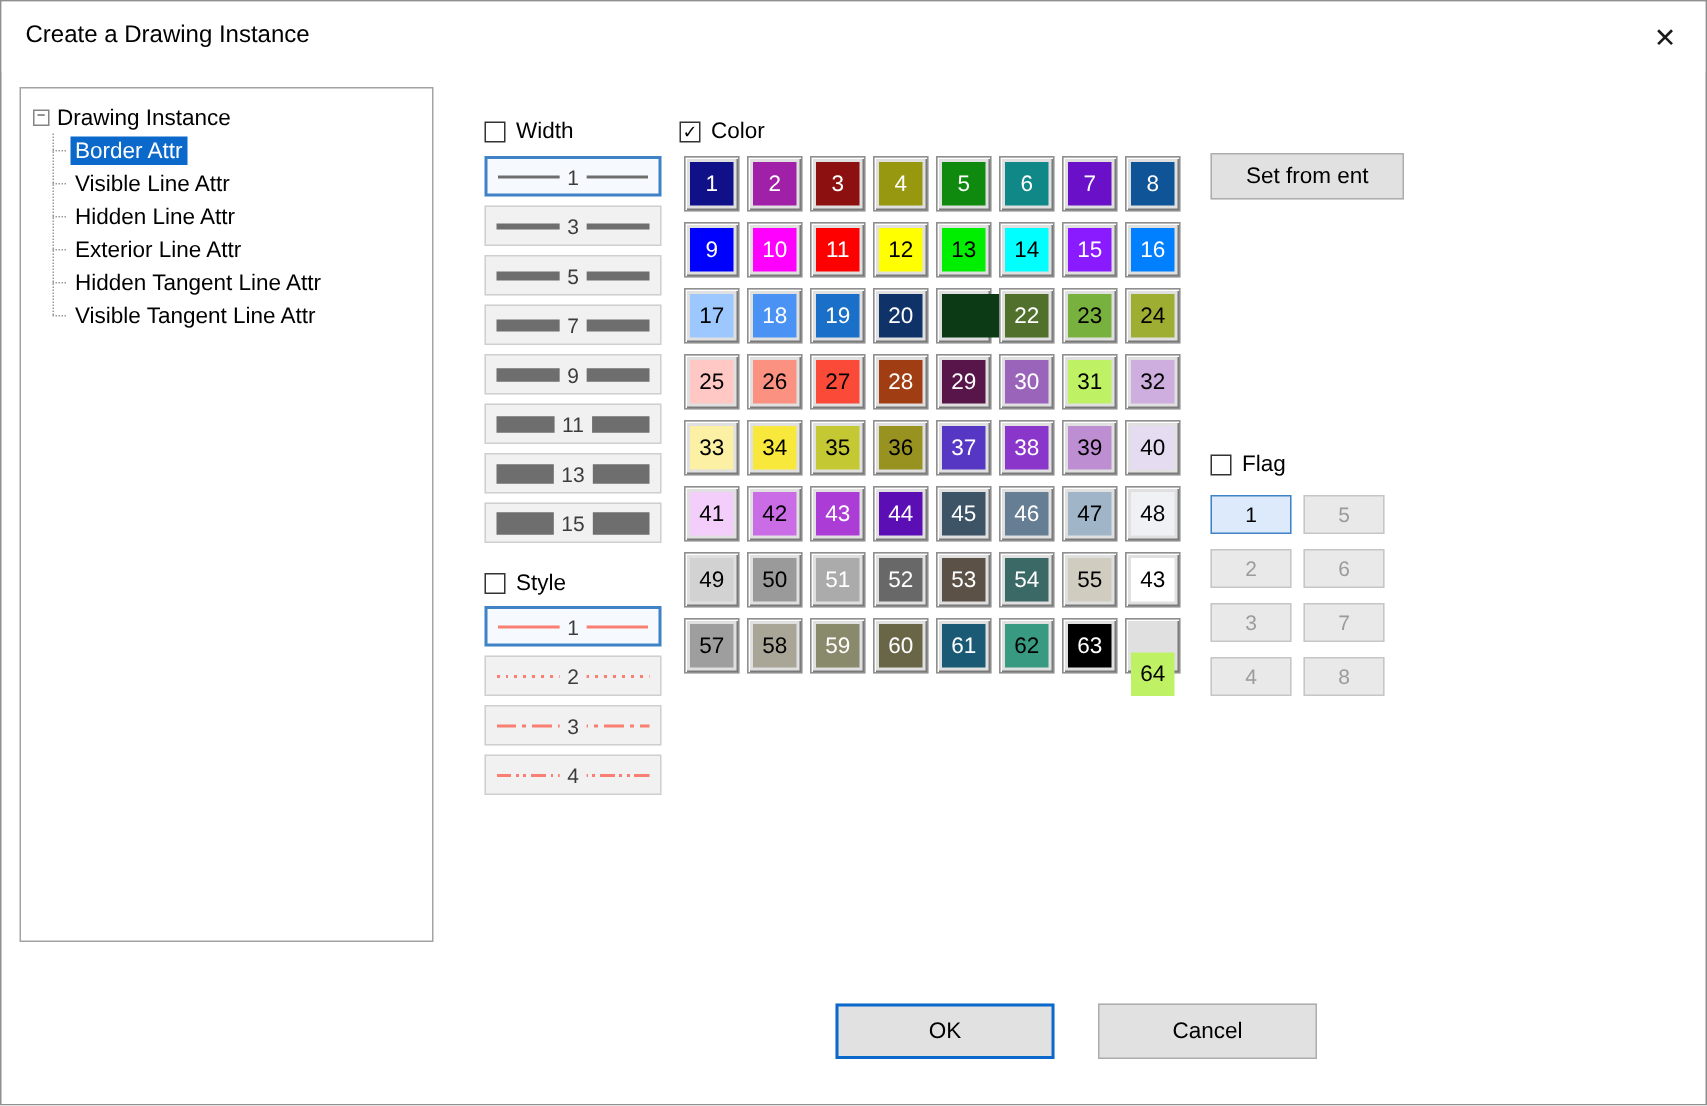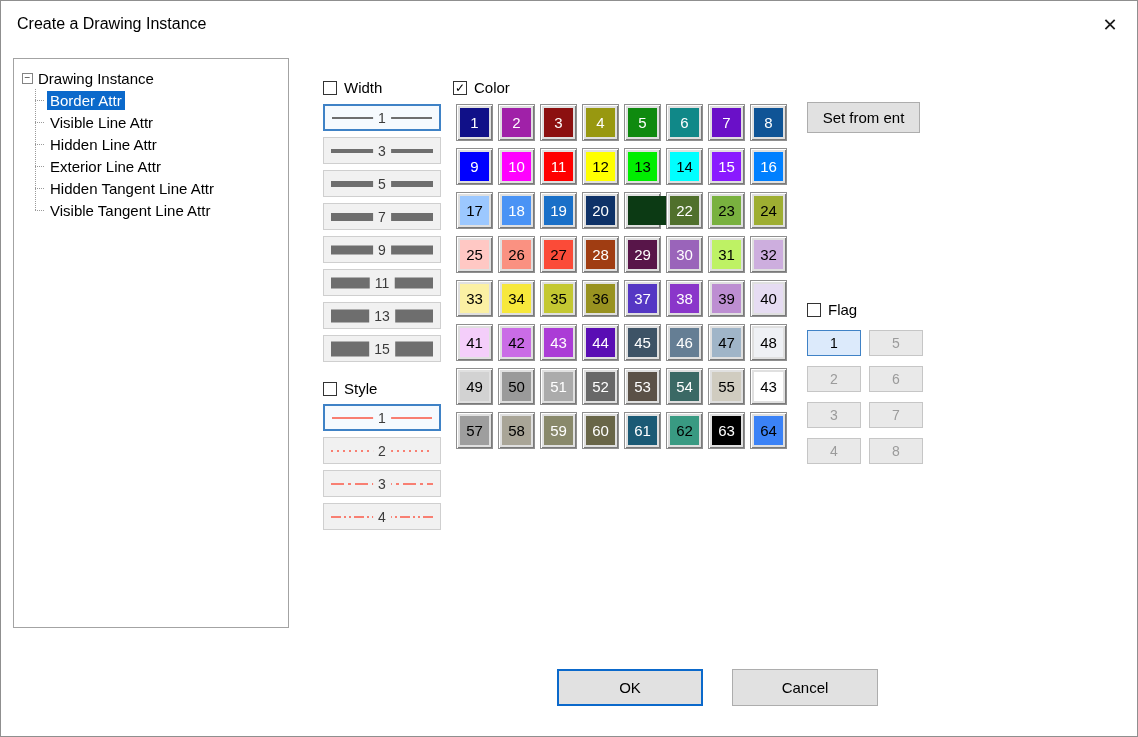--- a/index.html
+++ b/index.html
@@ -52,21 +52,21 @@
                 grid-template-columns:repeat(8,37px); grid-auto-rows:37px; gap:7px 5px; }
   .swatch { position:relative; border:1px solid #8f8f8f; padding:3px; background:#e0e0e0;
             box-shadow:inset 1px 1px 0 #ffffff, inset -1px -1px 0 #7a7a7a; cursor:pointer; }
   .swatch-fill { width:100%; height:100%; display:flex; align-items:center;
                  justify-content:center; font-size:15px; }
 
   
   .btn { background:#e1e1e1; border:1px solid #adadad; font-size:15px; color:#000;
          display:flex; align-items:center; justify-content:center; cursor:pointer;
          font-family:inherit; position:absolute; }
-  .setent { left:806px; top:101px; width:113px; height:31px; }
+  .setent { left:806px; top:101px; width:129px; height:31px; }
 
   
   .flag-grid { position:absolute; left:806px; top:329px; display:grid; grid-auto-flow:column;
                grid-template-rows:repeat(4,26px); grid-template-columns:repeat(2,54px);
                gap:10px 8px; }
   .flag-btn { font-size:14px; display:flex; align-items:center; justify-content:center;
               background:#e9e9e9; border:1px solid #c6c6c6; color:#9b9b9b; }
   .flag-btn.sel { background:#dceafb; border:1px solid #3f82c6; color:#000; cursor:pointer; }
 
   
@@ -368,21 +368,21 @@
       <div class="swatch">
         <div class="swatch-fill" style="background: rgb(27, 90, 117); color: rgb(255, 255, 255);">61</div>
       </div>
       <div class="swatch">
         <div class="swatch-fill" style="background: rgb(57, 154, 130); color: rgb(0, 0, 0);">62</div>
       </div>
       <div class="swatch">
         <div class="swatch-fill" style="background: rgb(0, 0, 0); color: rgb(255, 255, 255);">63</div>
       </div>
       <div class="swatch">
-        <div class="swatch-fill" style="background: #3b82f6; color: rgb(0, 0, 0);">64</div>
+        <div class="swatch-fill" style="background: #bef264; color: rgb(0, 0, 0); margin-top: 19px;">64</div>
       </div>
     </div>
 
   <button class="btn setent">Set from ent</button>
 
   <div class="checkrow" style="left:806px;top:300px">
     <span class="checkbox"></span>
     <span>Flag</span>
   </div>
   <div class="flag-grid">

